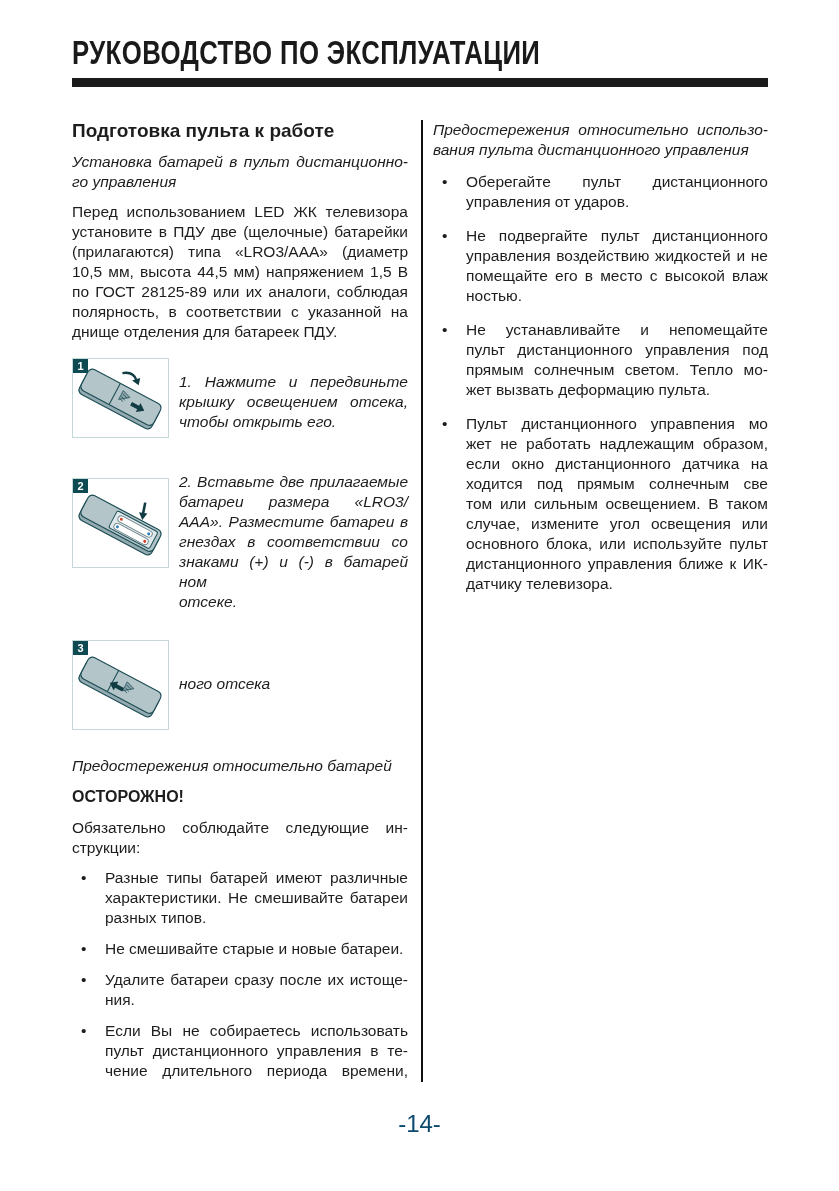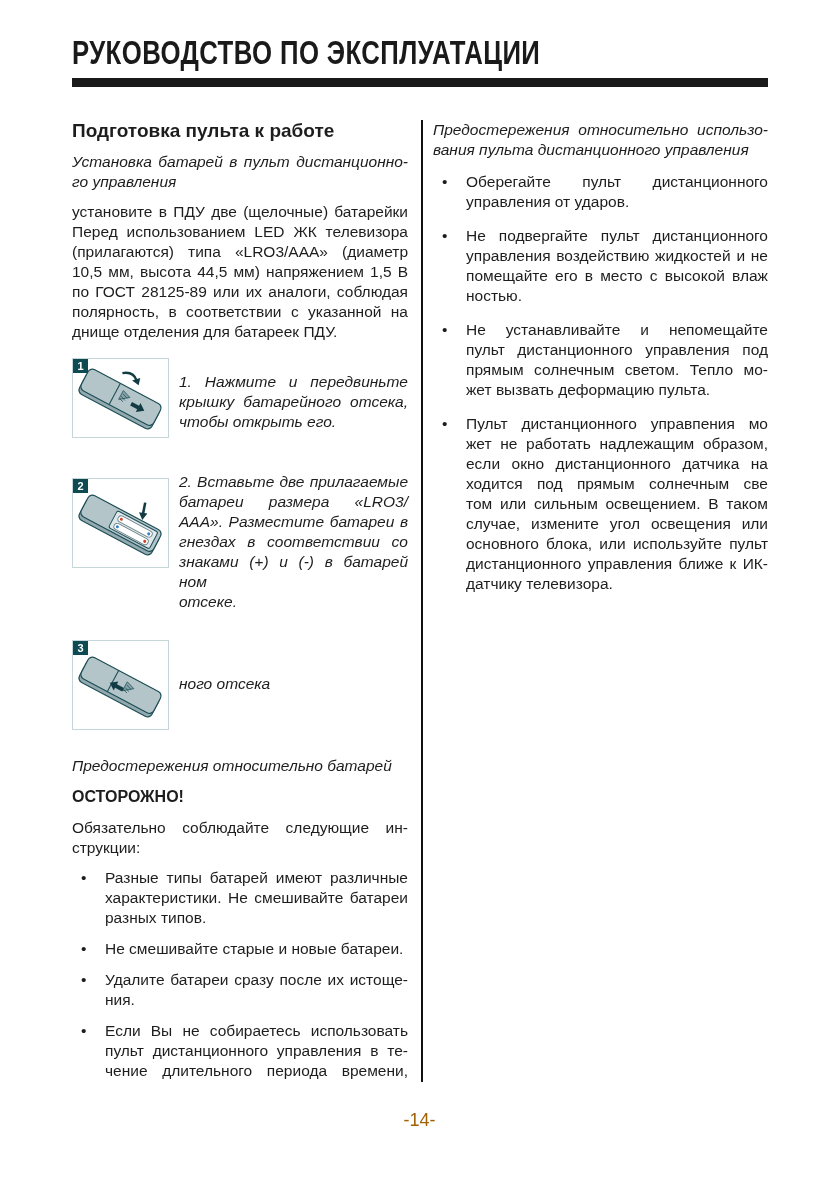--- a/index.html
+++ b/index.html
@@ -53,21 +53,21 @@
   .step-2 .step-text{margin-top:-6px;}
   .step-3 .step-text{margin-top:34px;}
   
   .bullet{display:flex;}
   .col-left .bullet{margin-bottom:11px;}
   .col-right .bullet{margin-bottom:14px;}
   .dot{width:33px;flex:none;box-sizing:border-box;padding-left:9px;font-size:15.5px;line-height:20px;}
   .btxt{flex:1;}
   .right-heading{margin-bottom:12px;}
   
-  .footer{position:absolute;left:0;top:1110px;width:839px;text-align:center;font-size:18px;color:#a16207;}
+  .footer{position:absolute;left:0;top:1110px;width:839px;text-align:center;font-size:24px;color:#0c4a6e;}
   svg{display:block;}
 </style>
 </head>
 <body>
 
 <div class="page">
 
   <div class="header">
     <div class="doc-title">РУКОВОДСТВО ПО ЭКСПЛУАТАЦИИ</div>
     <div class="title-bar"></div>
@@ -80,22 +80,22 @@
     <div class="col-left">
 
       <div class="h-bold">Подготовка пульта к работе</div>
 
       <div class="para italic subheading">
           <div class="tl">Установка батарей в пульт дистанционно-</div>
           <div class="tl last">го управления</div>
         </div>
 
       <div class="para intro">
+          <div class="tl">Перед использованием LED ЖК телевизора</div>
           <div class="tl">установите в ПДУ две (щелочные) батарейки</div>
-          <div class="tl">Перед использованием LED ЖК телевизора</div>
           <div class="tl">(прилагаются) типа «LRO3/AAA» (диаметр</div>
           <div class="tl">10,5 мм, высота 44,5 мм) напряжением 1,5 В</div>
           <div class="tl">по ГОСТ 28125-89 или их аналоги, соблюдая</div>
           <div class="tl">полярность, в соответствии с указанной на</div>
           <div class="tl last">днище отделения для батареек ПДУ.</div>
         </div>
 
       <div class="step step-1">
         <div class="figure fig-h80">
           <svg width="95" height="78" viewBox="0 0 95 78">
@@ -107,21 +107,21 @@
               <path d="M0,-6 l6,2 M0,-3 l5,2 M0,0 l4,1" stroke="#1d4e55" stroke-width="0.7"></path>
               <path d="M-10,-24 q9,-7 16,0" fill="none" stroke="#123c43" stroke-width="2.4"></path>
               <path d="M8,-28 l2,7 l-8,-1 z" fill="#123c43"></path>
               <path d="M12,-3 h8 v-3 l7,5 l-7,5 v-3 h-8 z" fill="#123c43"></path>
             </g>
           </svg>
           <div class="fig-badge">1</div>
         </div>
         <div class="step-text para">
             <div class="tl">1. Нажмите и передвиньте</div>
-            <div class="tl">крышку батарейного отсека,</div>
+            <div class="tl">крышку освещением отсека,</div>
             <div class="tl last">чтобы открыть его.</div>
           </div>
       </div>
 
       <div class="step step-2">
         <div class="figure fig-h90">
           <svg width="95" height="88" viewBox="0 0 95 88">
             <g transform="translate(47,46) rotate(28)">
               <rect x="-41" y="-10" width="82" height="24" rx="5" fill="#93aab1" stroke="#1d4e55" stroke-width="1.2"></rect>
               <rect x="-41" y="-14" width="82" height="24" rx="5" fill="#b4c5ca" stroke="#1d4e55" stroke-width="1.2"></rect>

